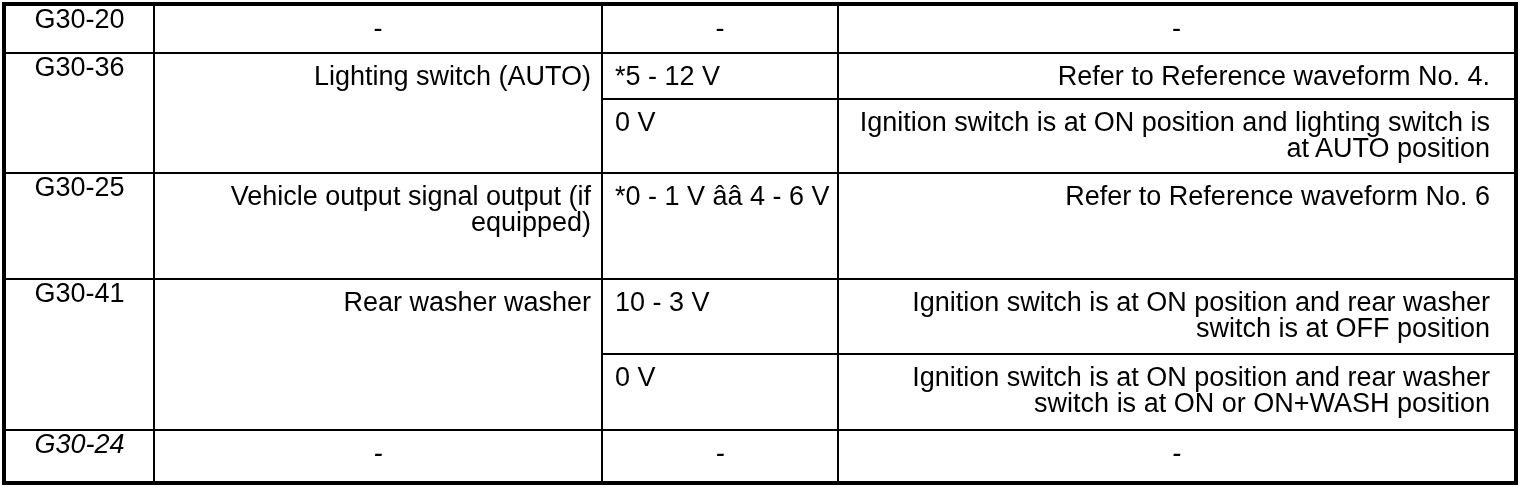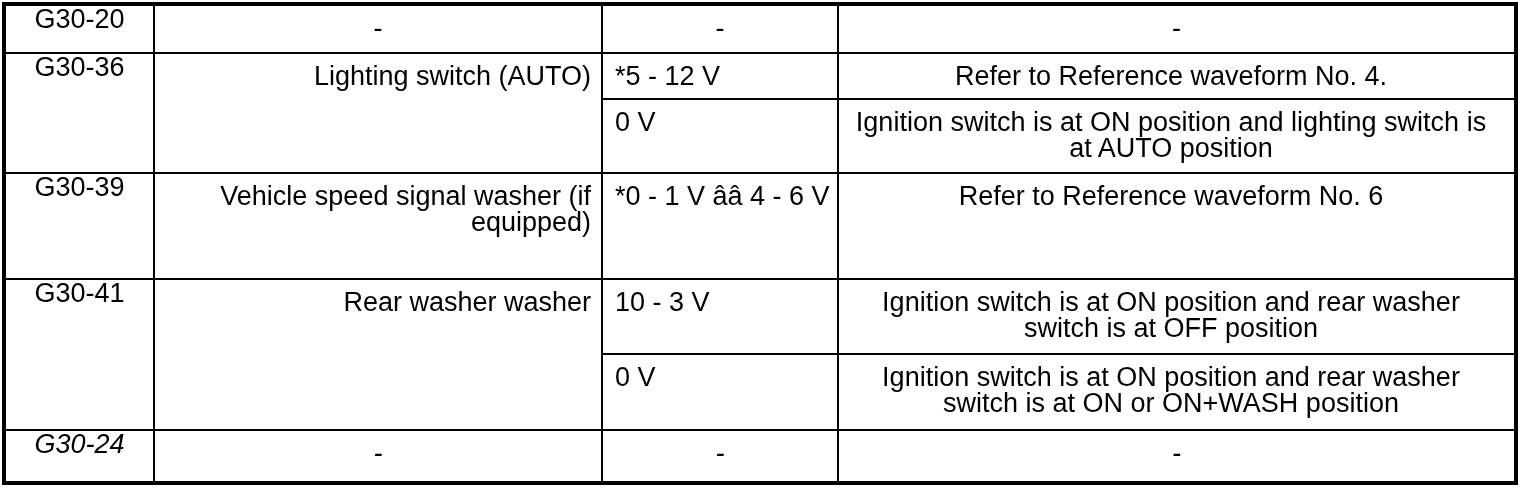--- a/index.html
+++ b/index.html
@@ -60,21 +60,21 @@
   }
   .voltage-cell {
     text-align: center;
     vertical-align: middle;
   }
   .voltage-cell .cell-pad {
     text-align: left;
     padding-right: 4px;
   }
   .cond-cell .cell-pad {
-    text-align: center;
+    text-align: right;
     padding-left: 13px;
     padding-right: 24px;
   }
   .dash-cell {
     text-align: center;
     vertical-align: middle;
   }
   .dash-cell .cell-pad {
     text-align: center;
     padding-left: 0;
@@ -141,24 +141,24 @@
         <td class="voltage-cell">
           <div class="cell-pad nowrap">0 V</div>
         </td>
         <td class="cond-cell vtop">
           <div class="cell-pad">Ignition switch is at ON position and lighting switch is at AUTO position</div>
         </td>
       </tr>
 
       <tr class="h-speed">
         <td class="terminal-cell">
-          <div class="cell-pad">G30-39</div>
+          <div class="cell-pad">G30-25</div>
         </td>
         <td class="item-cell vtop">
-          <div class="cell-pad">Vehicle speed signal washer (if equipped)</div>
+          <div class="cell-pad">Vehicle output signal output (if equipped)</div>
         </td>
         <td class="voltage-cell">
           <div class="cell-pad multiline nowrap">*0 - 1 V
 ââ
 4 - 6 V</div>
         </td>
         <td class="cond-cell vtop">
           <div class="cell-pad">Refer to Reference waveform No. 6</div>
         </td>
       </tr>

